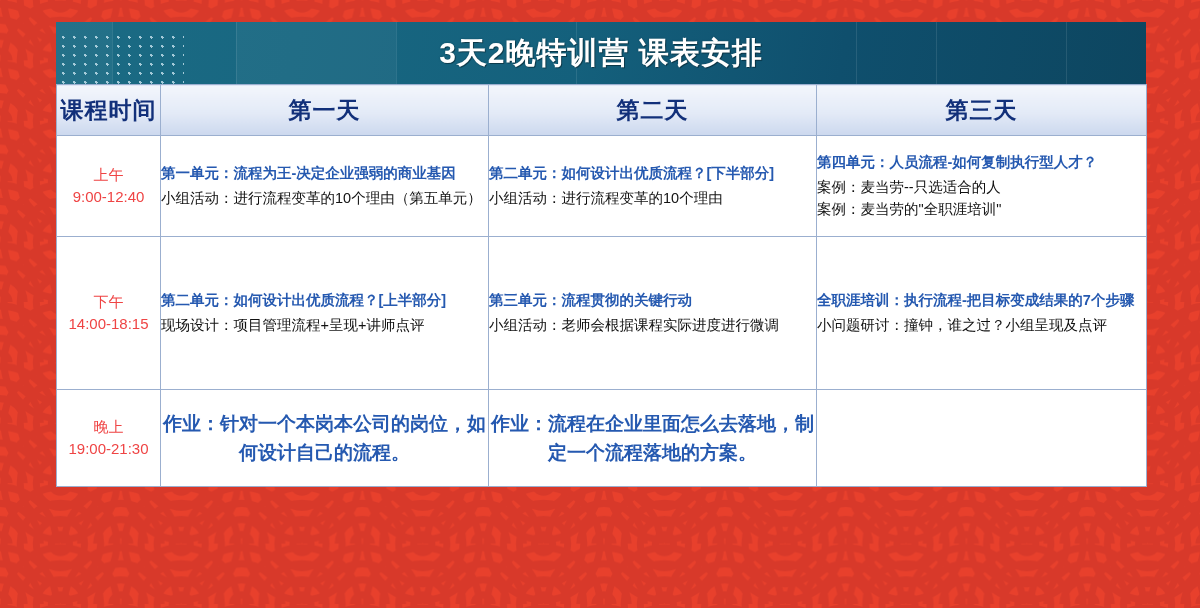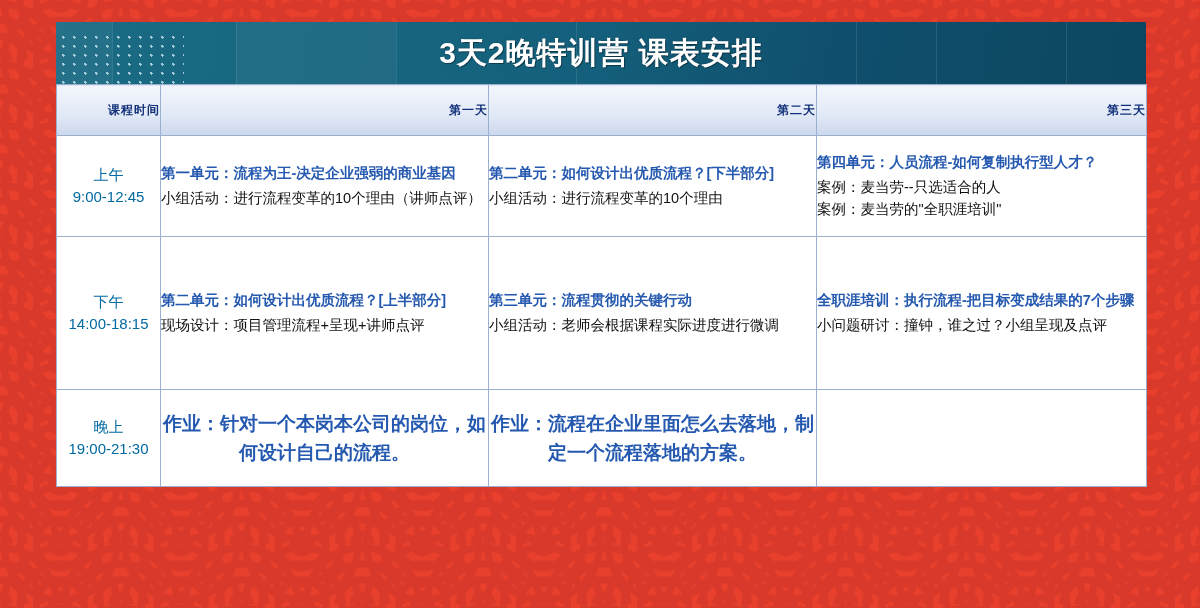--- a/index.html
+++ b/index.html
@@ -88,32 +88,32 @@
   #schedule-table th,
   #schedule-table td {
     border: 1px solid #9bafcf;
     vertical-align: middle;
     padding: 0;
   }
   #schedule-table thead th {
     height: 50px;
     background: linear-gradient(180deg, #f3f6fc 0%, #e3eaf7 55%, #ccd8ee 100%);
     color: #12307a;
-    font-size: 12px;
+    font-size: 23px;
     font-weight: bold;
     letter-spacing: 1px;
-    text-align: right;
+    text-align: center;
   }
   .col-time  { width: 104px; }
   .col-day   { width: 328px; }
   .col-day3  { width: 330px; }
 
   td.time-cell {
     text-align: center;
-    color: #0369a1;
+    color: #ef4444;
     font-size: 15px;
     line-height: 1.5;
     padding: 4px 2px;
   }
   td.time-cell .tlabel { display: block; }
   td.time-cell .trange { display: block; white-space: nowrap; }
 
   td.content-cell {
     padding: 10px 12px;
     vertical-align: middle;
@@ -222,25 +222,25 @@
           <th>第一天</th>
           <th>第二天</th>
           <th>第三天</th>
         </tr>
       </thead>
       <tbody>
 
         <tr class="row-morning">
           <td class="time-cell">
             <span class="tlabel">上午</span>
-            <span class="trange">9:00-12:45</span>
+            <span class="trange">9:00-12:40</span>
           </td>
           <td class="content-cell">
             <div class="unit-title">第一单元：流程为王-决定企业强弱的商业基因</div>
-            <div class="unit-line">小组活动：进行流程变革的10个理由（讲师点评）</div>
+            <div class="unit-line">小组活动：进行流程变革的10个理由（第五单元）</div>
           </td>
           <td class="content-cell">
             <div class="unit-title">第二单元：如何设计出优质流程？[下半部分]</div>
             <div class="unit-line">小组活动：进行流程变革的10个理由</div>
           </td>
           <td class="content-cell">
             <div class="unit-title">第四单元：人员流程-如何复制执行型人才？</div>
             <div class="unit-line">案例：麦当劳--只选适合的人</div>
             <div class="unit-line">案例：麦当劳的"全职涯培训"</div>
           </td>

